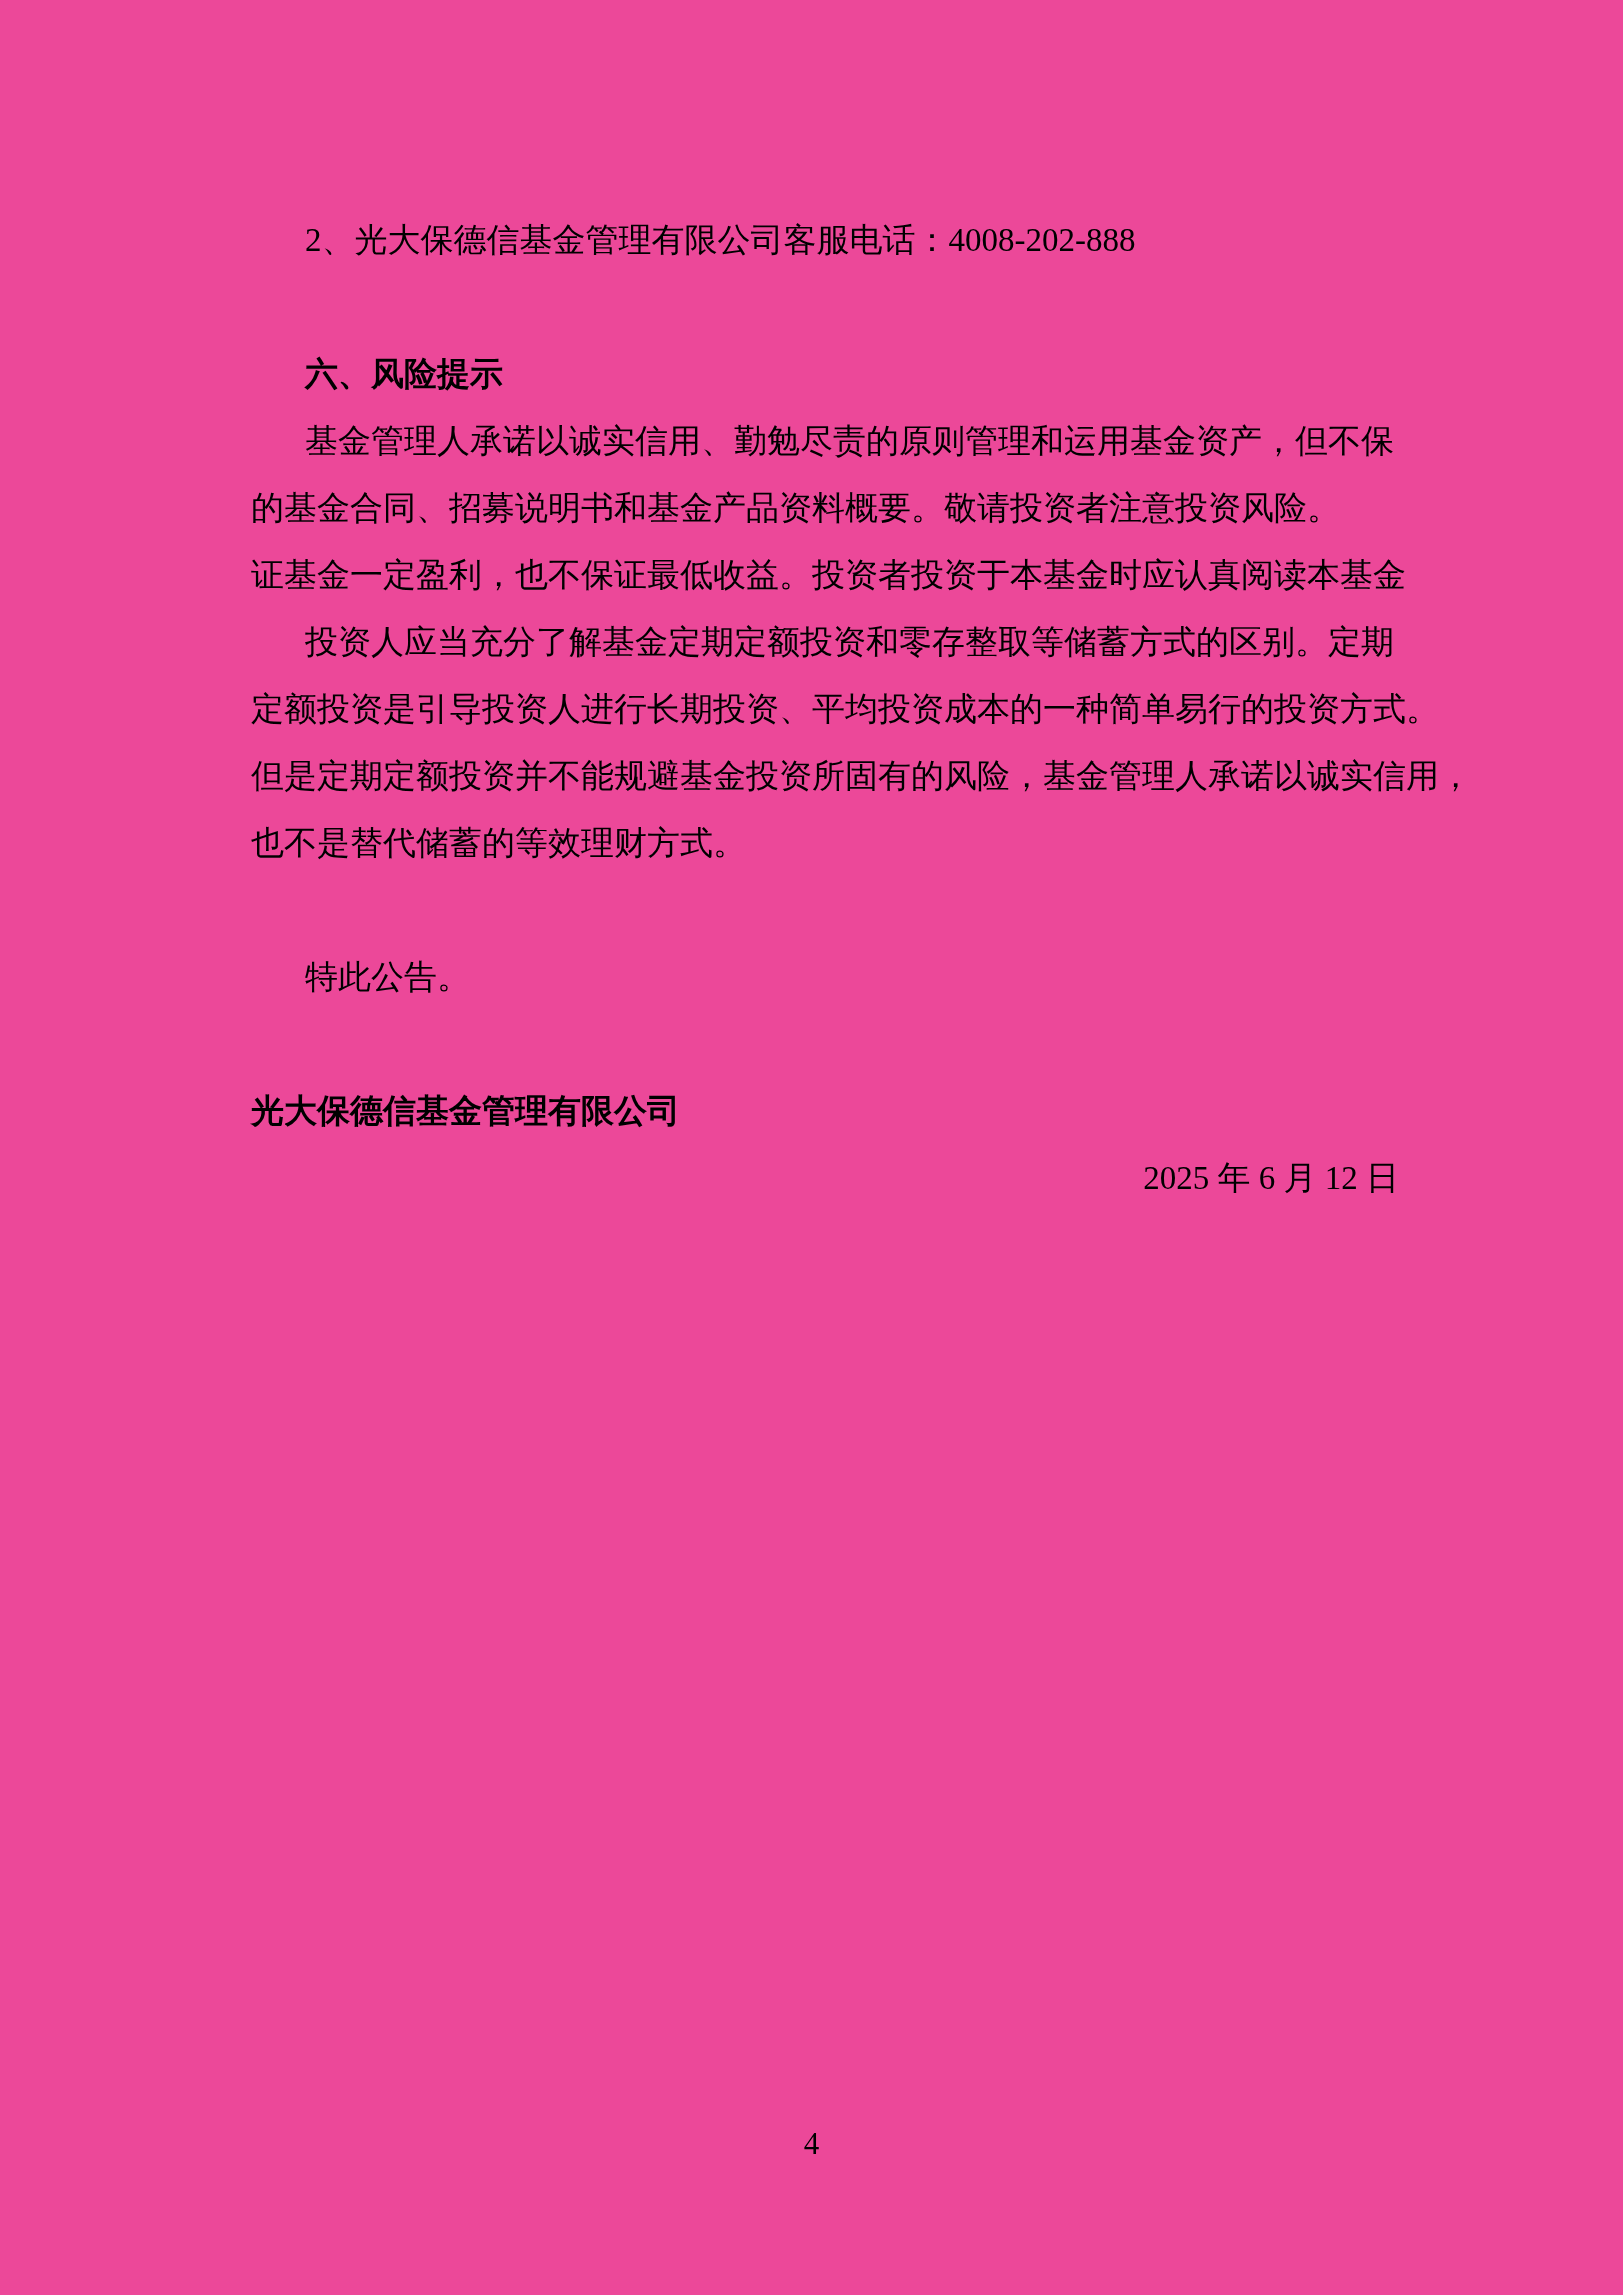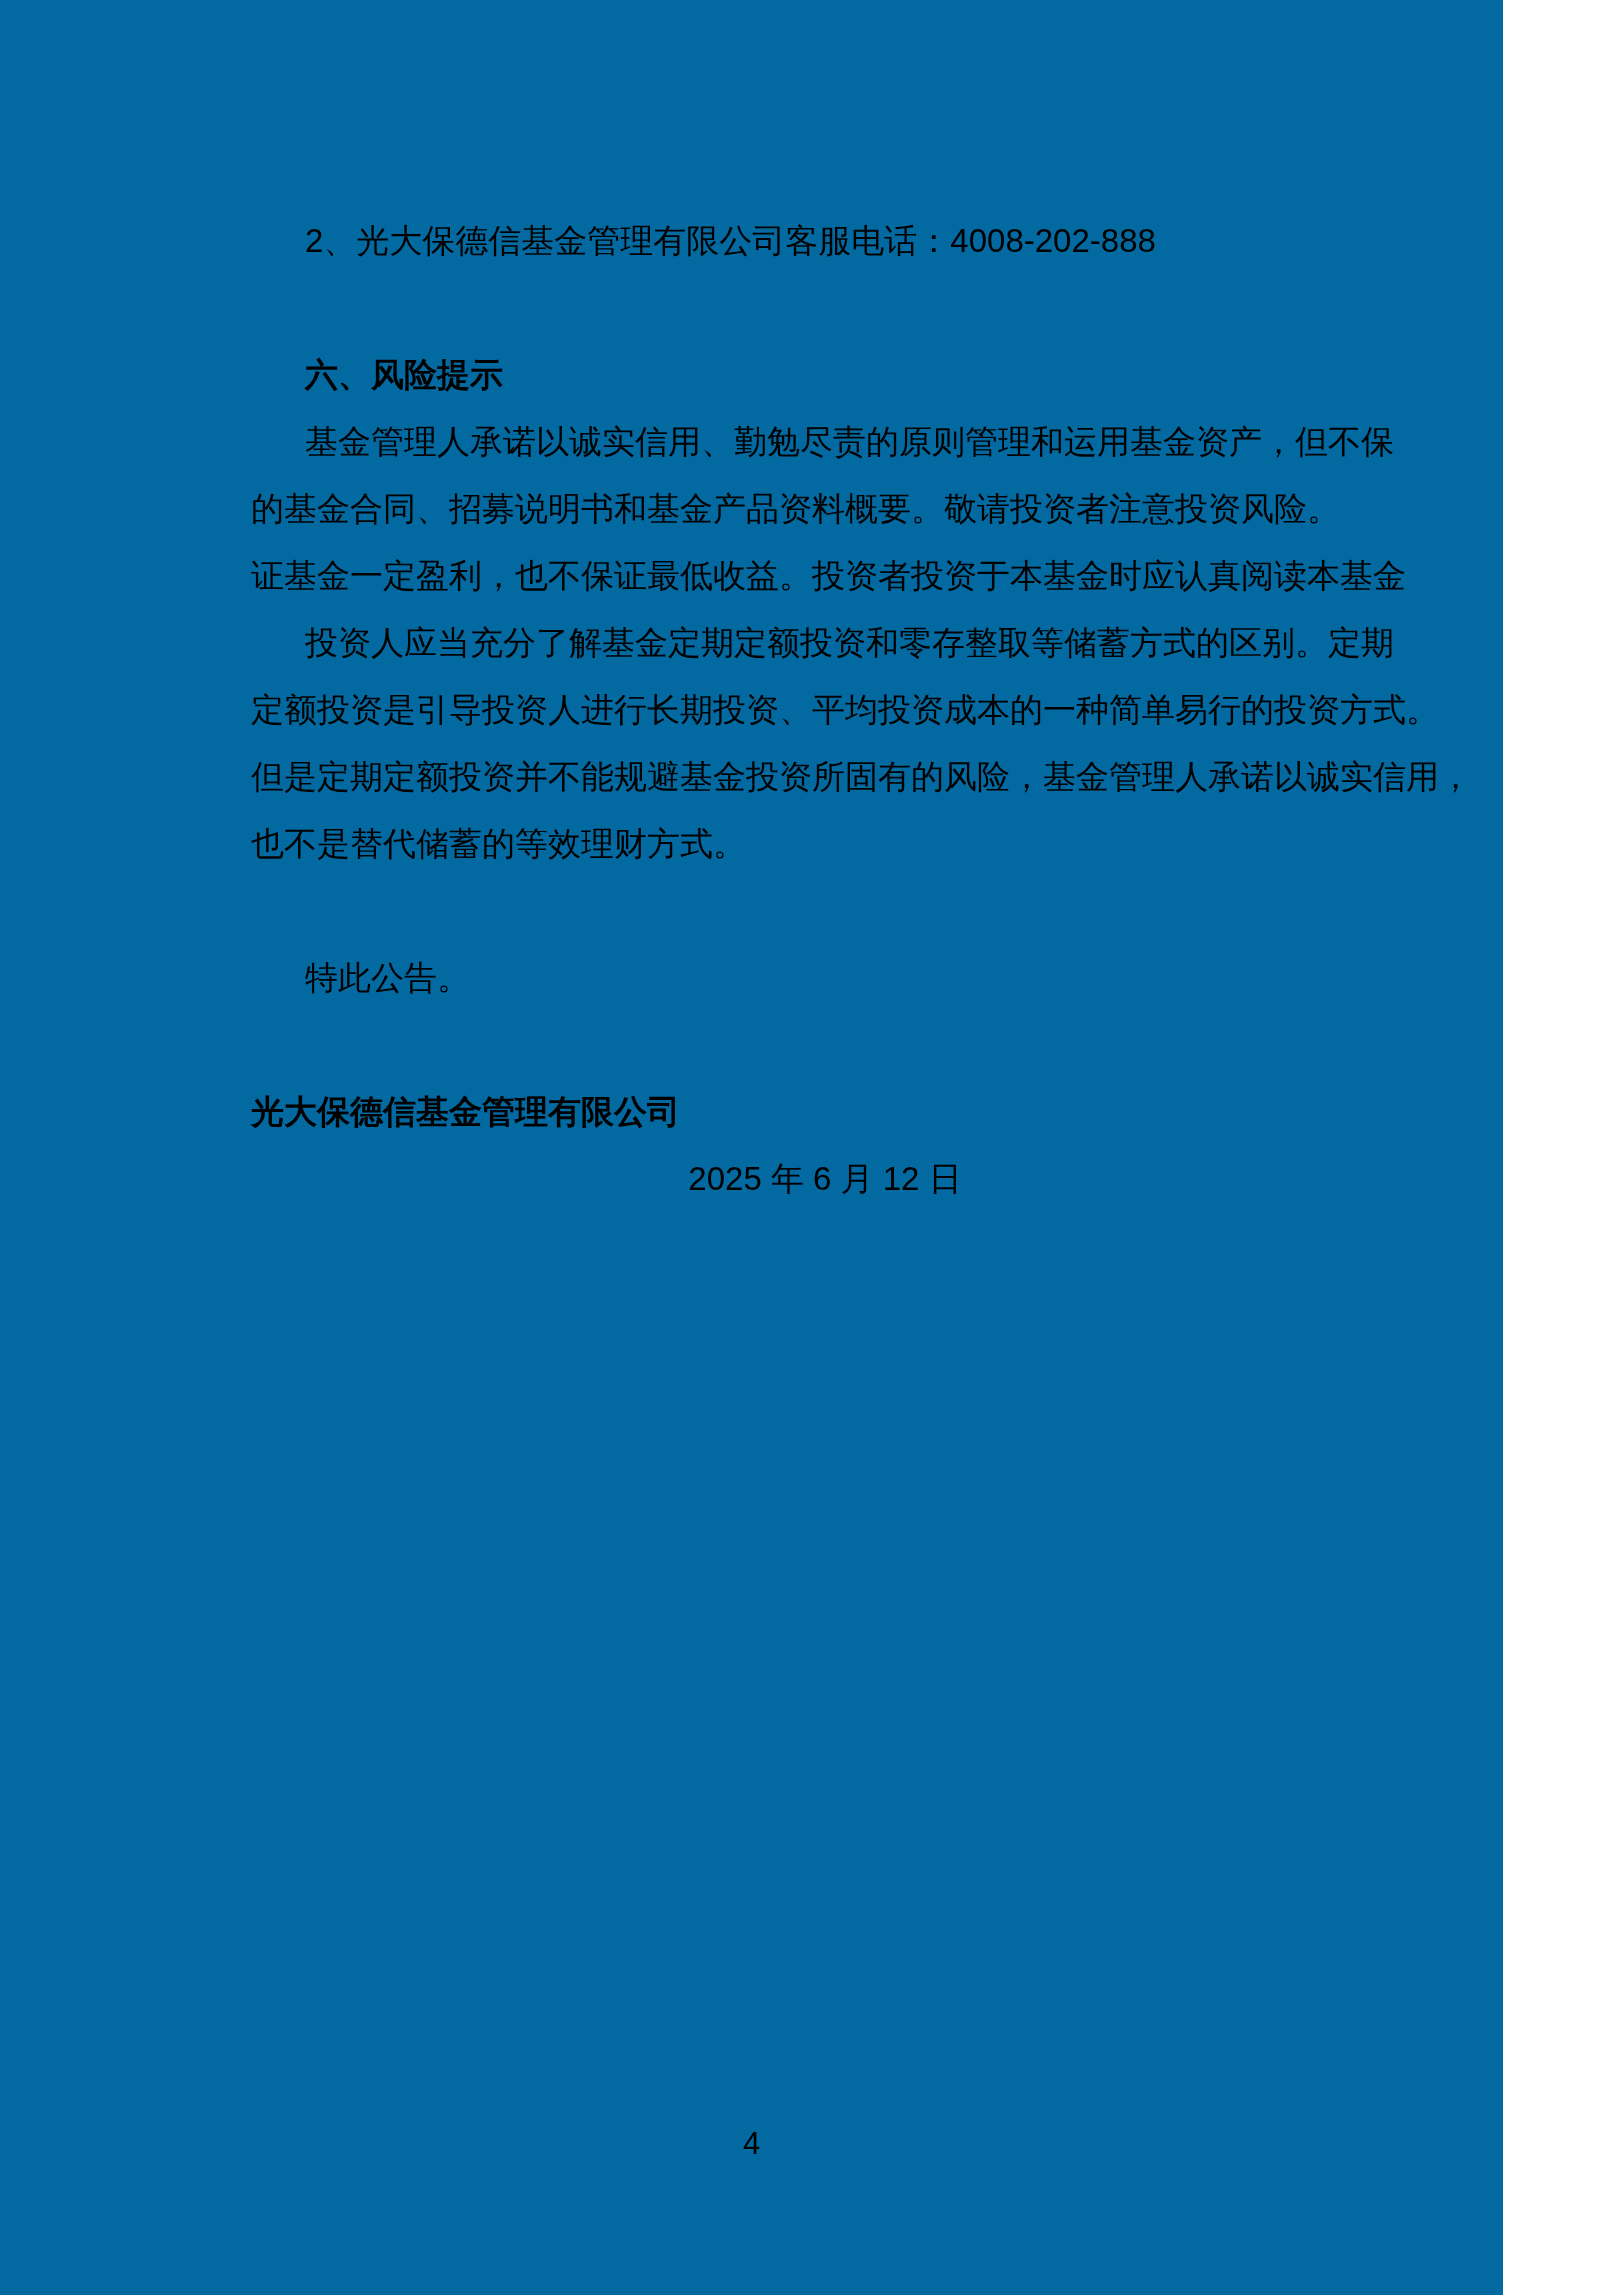--- a/index.html
+++ b/index.html
@@ -2,25 +2,25 @@
 <html style="font-size:10.5px"><head>
 <meta charset="utf-8">
 <style>
   html, body {
     margin: 0;
     padding: 0;
     background: #ffffff;
   }
   .page {
     position: relative;
-    width: 1503px;
+    width: 1623px;
     height: 2295px;
-    background: #0369a1;
+    background: #ec4899;
     color: #000000;
-    font-family: Liberation Sans, sans-serif;
+    font-family: Liberation Serif, serif;
     overflow: hidden;
   }
   .content {
     position: absolute;
     left: 251px;
     top: 207px;
     width: 1148px;
     font-size: 33px;
     line-height: 67px;
   }
@@ -33,21 +33,21 @@
   }
   .line.heading {
     padding-left: 54px;
     font-weight: bold;
   }
   .line.signature {
     text-align: left;
     font-weight: bold;
   }
   .line.date {
-    text-align: center;
+    text-align: right;
   }
   .page-number {
     position: absolute;
     top: 2128px;
     left: 0;
     width: 100%;
     text-align: center;
     font-size: 31px;
     line-height: 31px;
   }

